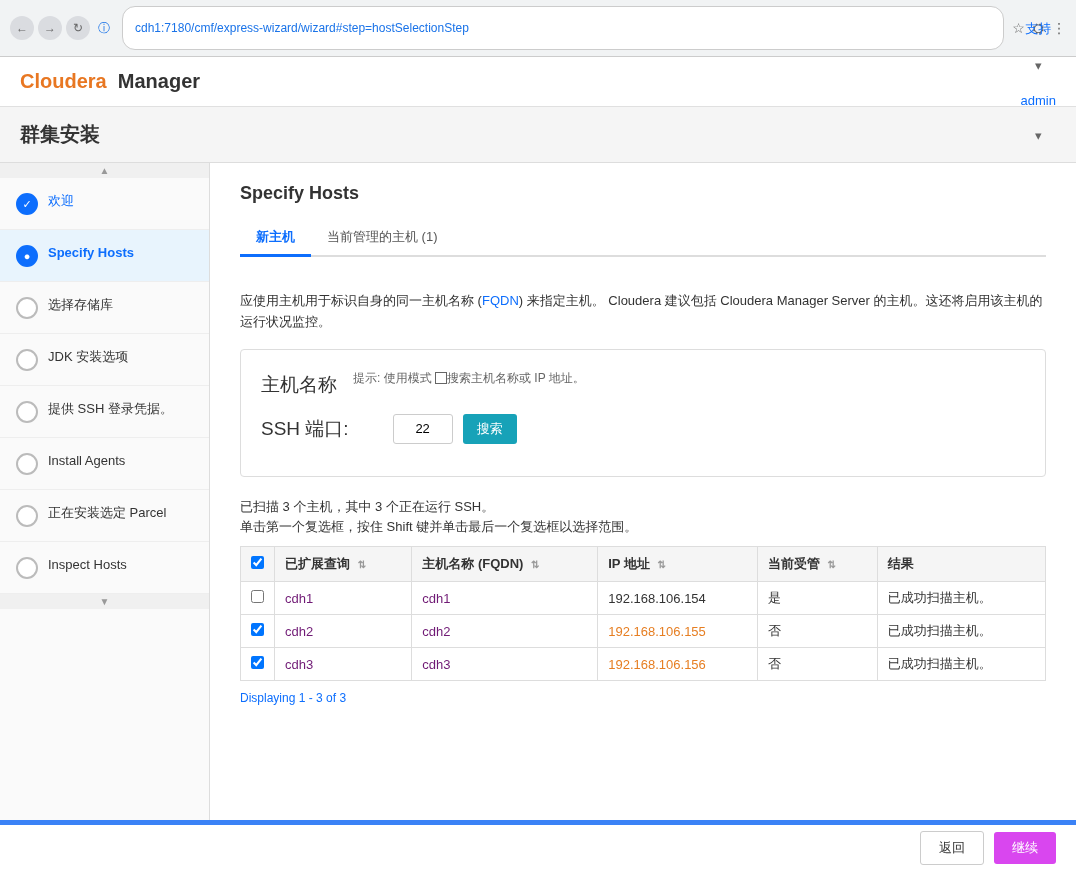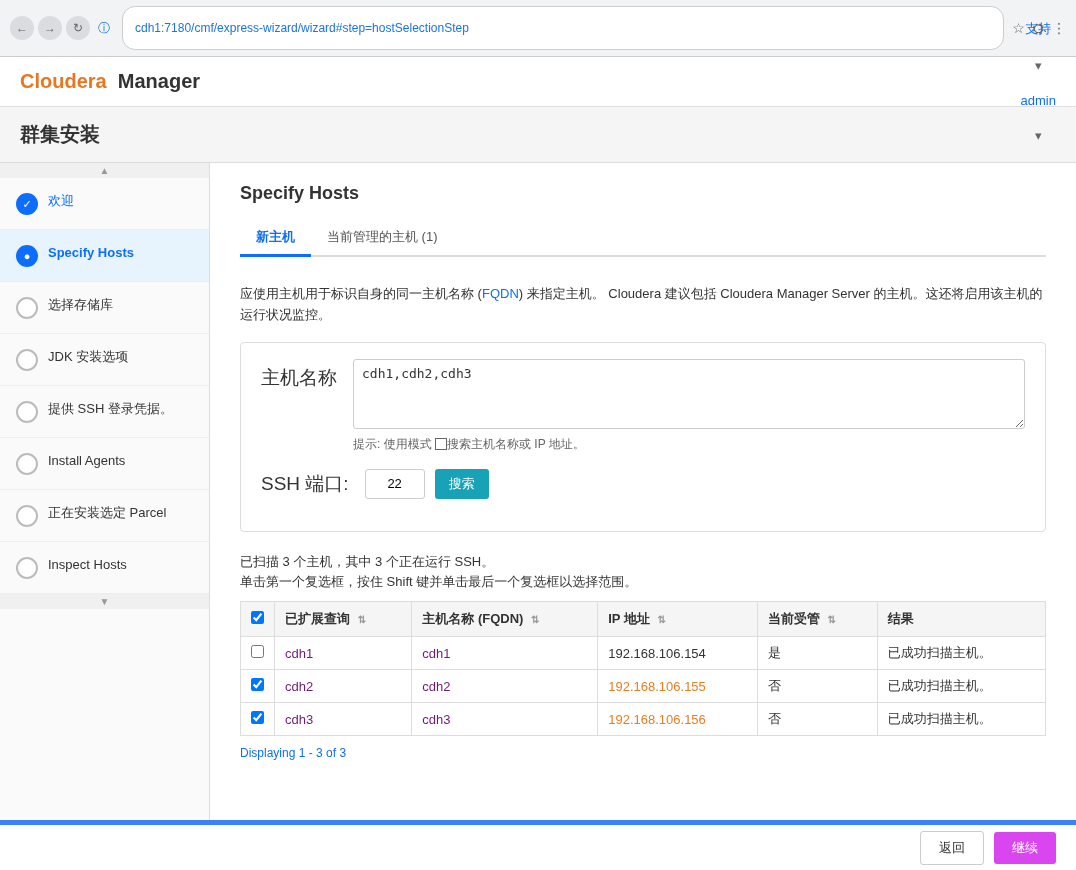--- a/index.html
+++ b/index.html
@@ -100,21 +100,21 @@
       font-size: 18px;
       font-weight: bold;
       color: #333;
       margin-bottom: 16px;
     }
 
     
     .tabs {
       display: flex;
       border-bottom: 2px solid #ddd;
-      margin-bottom: 27px;
+      margin-bottom: 34px;
       align-items: flex-end;
     }
     .tab {
       padding: 8px 16px;
       cursor: pointer;
       font-size: 13px;
       color: #555;
       border-bottom: 3px solid transparent;
       margin-bottom: -2px;
     }
@@ -167,21 +167,21 @@
     }
     .hint-text { font-size: 12px; color: #666; margin-top: 4px; }
     .ssh-row {
       display: flex;
       align-items: center;
       gap: 10px;
       margin-top: 4px;
     }
     input.ssh-port {
       width: 60px; height: 30px; border: 1px solid #ccc; border-radius: 3px;
-      padding: 0 8px; font-size: 13px; text-align: center;
+      padding: 0 8px; font-size: 13px; text-align: center; margin-left: 28px;
     }
     .btn-search {
       background: #17a2b8; color: #fff; border: none; border-radius: 3px;
       padding: 6px 14px; cursor: pointer; font-size: 13px;
     }
 
     
     .status-text {
       font-size: 13px;
       color: #333;
@@ -360,21 +360,20 @@
     </div>
 
     <div class="info-text">
       <span>应使用主机用于标识自身的同一主机名称 (<a>FQDN</a>) 来指定主机。 Cloudera 建议包括 Cloudera Manager Server 的主机。这还将启用该主机的运行状况监控。</span>
     </div>
 
     <div class="form-section">
       <div class="form-row">
         <div class="form-label">主机名称</div>
         <div class="form-control-wrap">
-          <textarea class="form-control" style="">cdh1,cdh2,cdh3</textarea>
           <div class="hint-text">
             提示: 使用模式 <span style="display:inline-block;width:12px;height:12px;border:1px solid #666;vertical-align:middle;"></span>搜索主机名称或 IP 地址。
           </div>
         </div>
       </div>
       <div class="form-row">
         <div class="form-label">SSH 端口:</div>
         <div class="form-control-wrap">
           <div class="ssh-row">
             <input type="text" class="ssh-port" value="22" style="">

